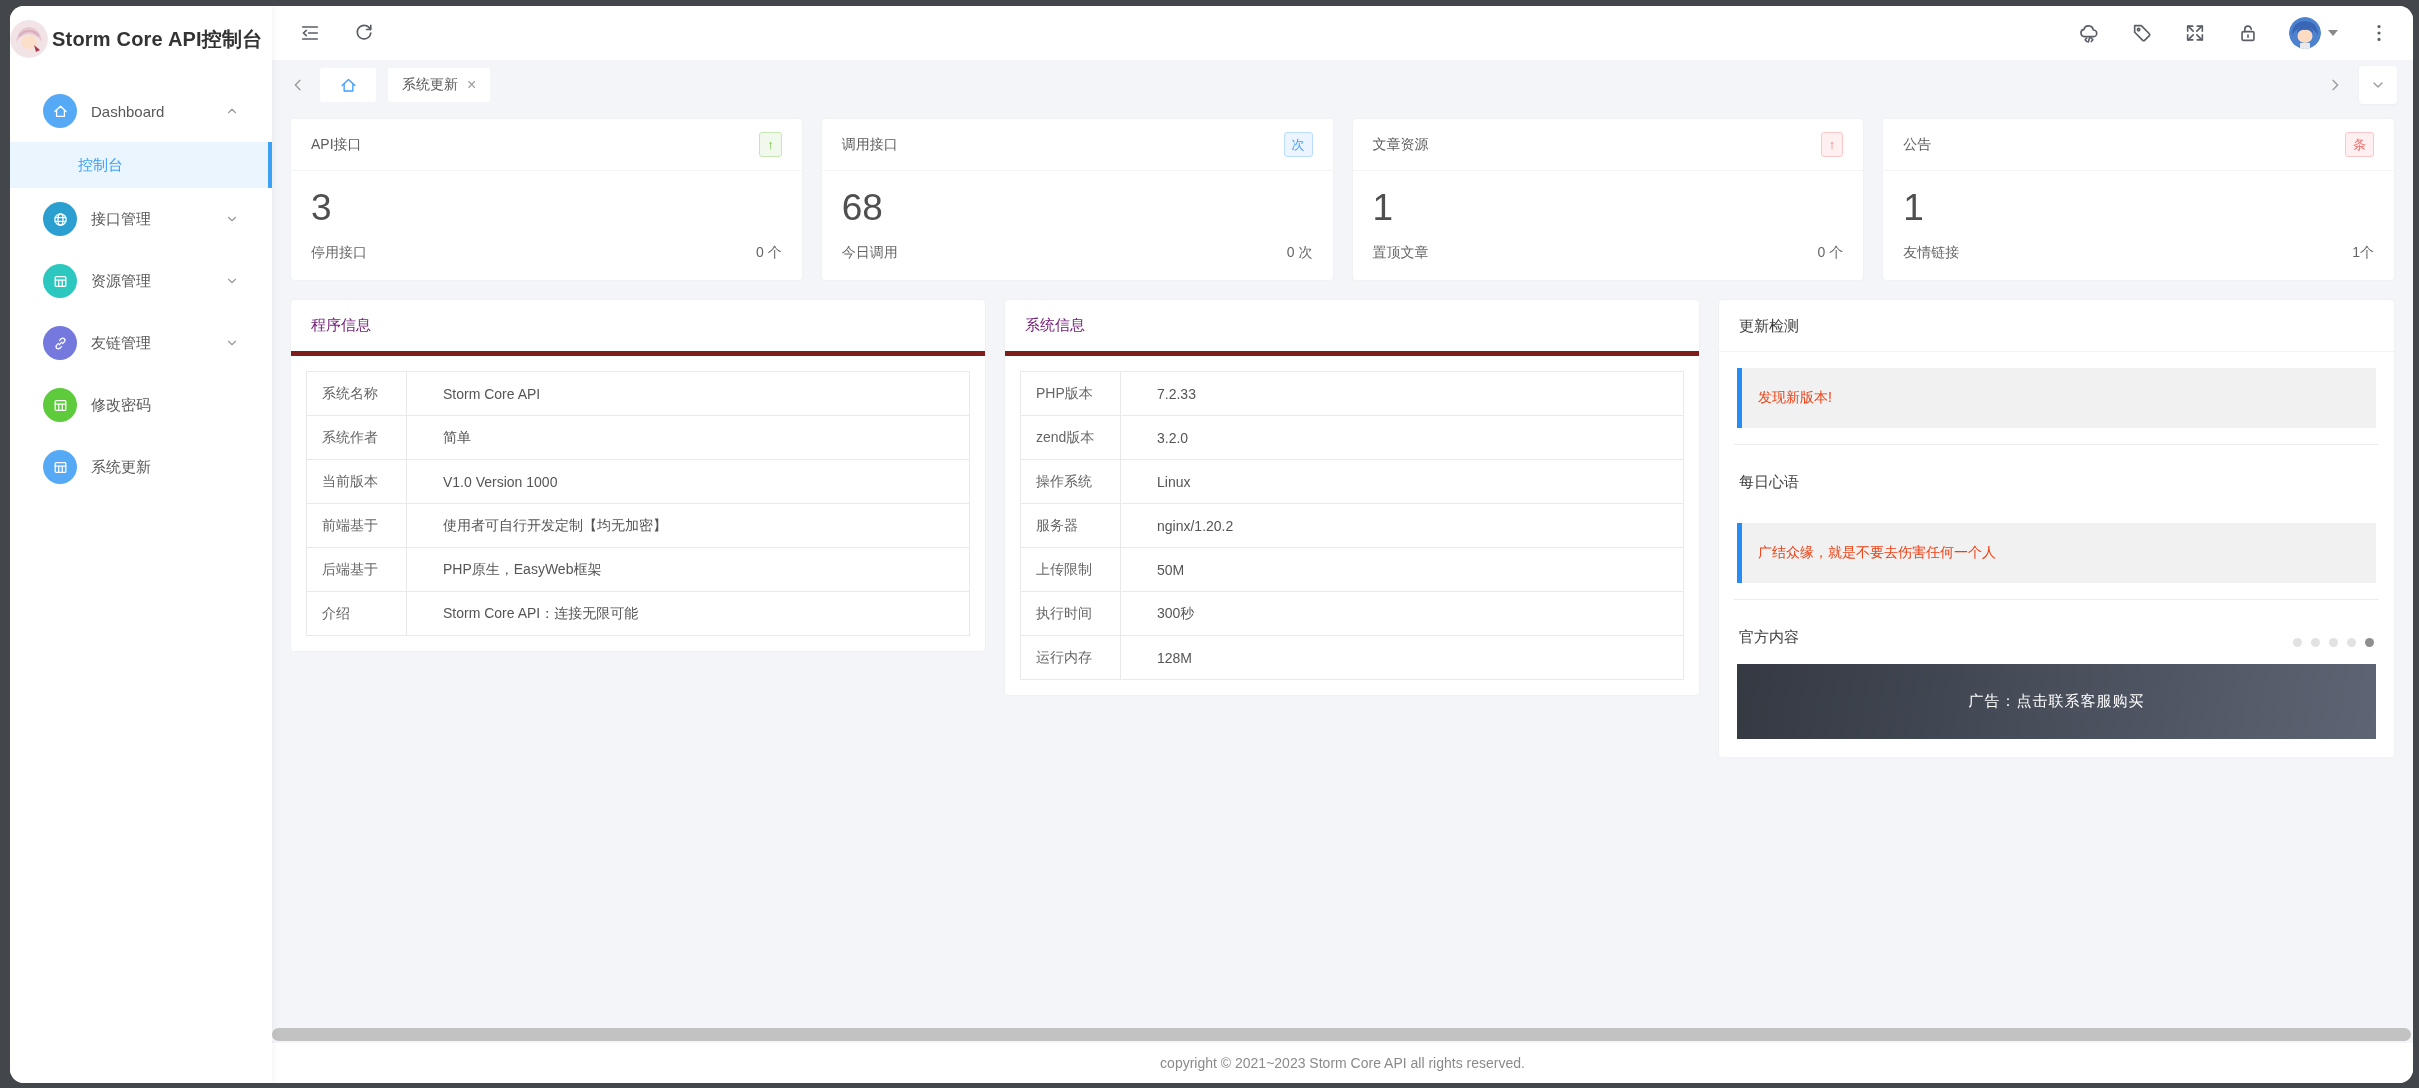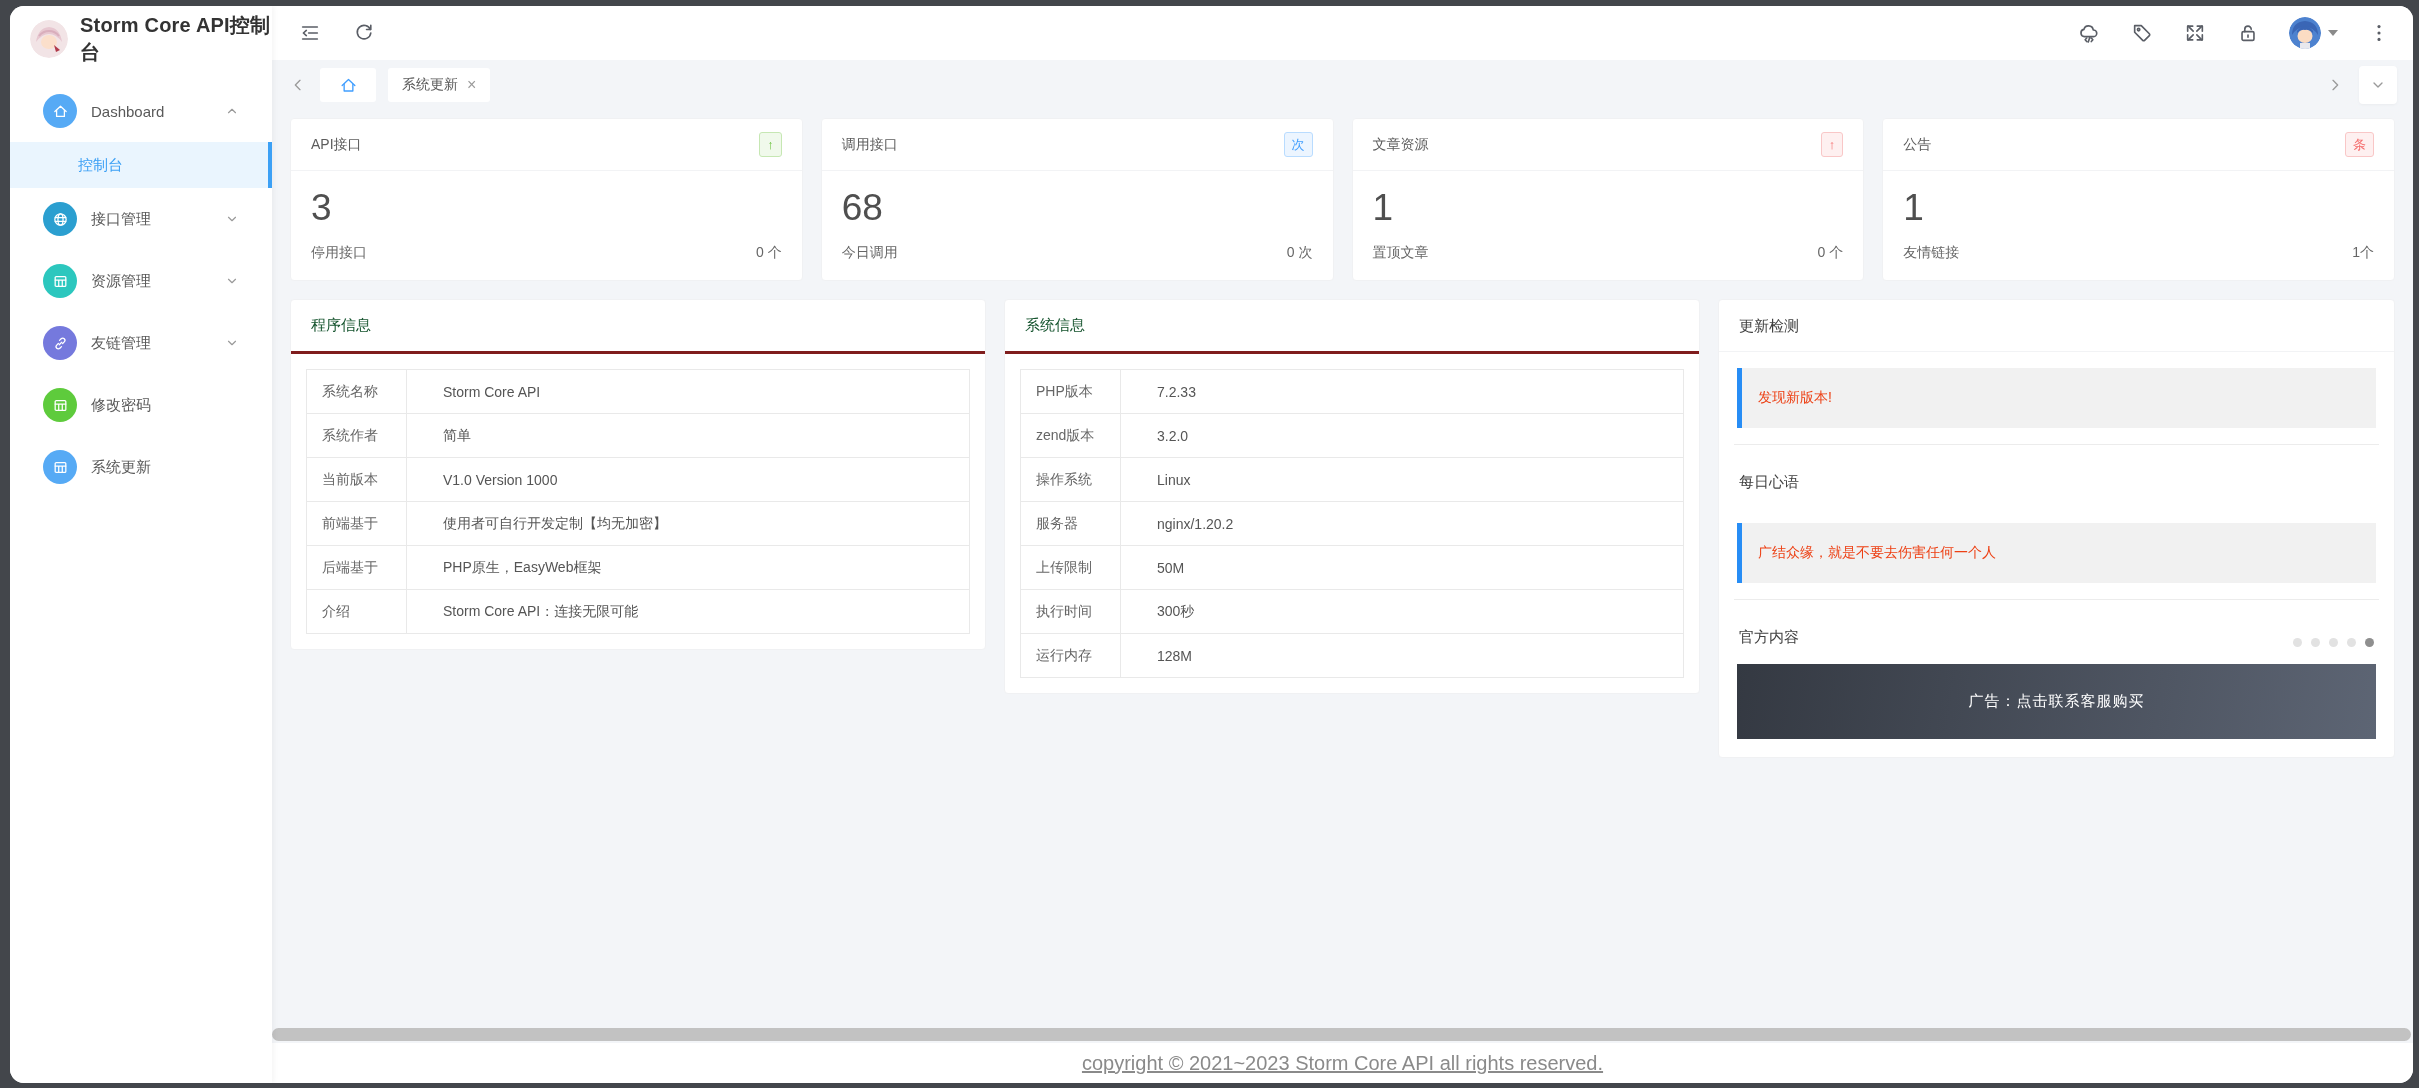--- a/index.html
+++ b/index.html
@@ -9,21 +9,21 @@
     font-family:"Liberation Sans","DejaVu Sans",sans-serif;
     position:relative; overflow:hidden;
   }
   .window {
     position:absolute; left:10px; top:6px; right:6px; bottom:5px;
     background:#fff; border-radius:14px; overflow:hidden;
     display:flex;
   }
   
   .sidebar { flex:0 0 262px; background:#fff; z-index:3; box-shadow:1px 0 6px rgba(29,35,41,.06); }
-  .logo { height:66px; display:flex; align-items:center; padding-left:20px; gap:12px; }
+  .logo { height:66px; display:flex; align-items:center; gap:4px; }
   .logo-avatar { width:38px; height:38px; border-radius:50%; overflow:hidden; flex:0 0 38px; }
   .logo-title { font-size:20px; color:#333; font-weight:600; letter-spacing:.2px; }
   .menu { padding-top:8px; }
   .menu-item { height:62px; display:flex; align-items:center; padding:0 33px; cursor:pointer; }
   .mi-icon { width:34px; height:34px; border-radius:50%; display:flex; align-items:center; justify-content:center; flex:0 0 34px; }
   .mi-icon svg { width:17px; height:17px; }
   .mi-label { margin-left:14px; font-size:15px; color:#595959; }
   .mi-chevron { margin-left:auto; width:14px; height:14px; }
   .mi-chevron svg { width:14px; height:14px; }
   .ic-blue   { background:#56aaf5; }
@@ -62,37 +62,37 @@
   .stat-head { display:flex; justify-content:space-between; align-items:center; padding:13px 20px; border-bottom:1px solid #f2f3f5; }
   .stat-title { font-size:14px; color:#5c5c5c; }
   .badge { font-size:13px; line-height:1; padding:5px 7px; border-radius:3px; border:1px solid; }
   .badge.green { color:#67c23a; background:#f0f9eb; border-color:#c6e7b3; }
   .badge.blue  { color:#409eff; background:#ecf5ff; border-color:#b9dcff; }
   .badge.red   { color:#f56c6c; background:#fef0f0; border-color:#f9c7c7; }
   .stat-body { padding:16px 20px 18px; }
   .stat-value { font-size:37px; color:#4f4f4f; }
   .stat-foot { display:flex; justify-content:space-between; margin-top:15px; font-size:14px; color:#666; }
   .info-row { display:grid; grid-template-columns:696px 696px 1fr; gap:18px; margin-top:18px; align-items:start; }
-  .panel-head { padding:16px 20px; font-size:15px; color:#14532d; border-bottom:3px solid #7f1d1d; }
+  .panel-head { padding:16px 20px; font-size:15px; color:#701a75; border-bottom:5px solid #7f1d1d; }
   .info-table { width:calc(100% - 30px); margin:15px; border-collapse:collapse; }
   .info-table td { border:1px solid #e9e9e9; height:44px; font-size:14px; }
   .info-table td.k { width:100px; color:#666; padding-left:15px; }
   .info-table td.v { color:#555; padding-left:36px; }
   
   .panel-title-row { padding:17px 20px 15px; font-size:15px; color:#404040; display:flex; align-items:flex-end; justify-content:space-between; }
   .panel-title-row.bordered { border-bottom:1px solid #f2f3f5; }
   .panel-title-row.gap-top { padding-top:28px; }
   .alert { margin:16px 18px; background:#f1f1f1; border-left:5px solid #278df5; color:#ed4014; font-size:14px; padding:21px 16px; }
   .sep { border:none; border-top:1px solid #ececec; margin:12px 15px 0; }
   .dots { display:flex; gap:9px; }
   .dot { width:9px; height:9px; border-radius:50%; background:#e2e2e2; cursor:pointer; }
   .dot.active { background:#8f8f8f; }
   .banner { margin:2px 18px 18px; height:75px; background:linear-gradient(100deg,#343942,#5d6574); display:flex; align-items:center; justify-content:center; color:#fff; font-size:15px; letter-spacing:1px; cursor:pointer; }
   .h-scrollbar { position:absolute; left:0; right:2px; bottom:2px; height:13px; background:#c2c2c2; border-radius:7px; cursor:pointer; }
-  .footer { height:40px; background:#fff; display:flex; align-items:center; justify-content:center; font-size:20px; color:#8a8a8a;text-decoration:underline; }
+  .footer { height:40px; background:#fff; display:flex; align-items:center; justify-content:center; font-size:14px; color:#8a8a8a; }
   svg.stroke { fill:none; stroke:#5a5e66; stroke-width:1.8; stroke-linecap:round; stroke-linejoin:round; }
   svg.stroke-w { fill:none; stroke:#fff; stroke-width:1.8; stroke-linecap:round; stroke-linejoin:round; }
   svg.stroke-g { fill:none; stroke:#9a9a9a; stroke-width:2; stroke-linecap:round; stroke-linejoin:round; }
   svg.stroke-b { fill:none; stroke:#409eff; stroke-width:1.7; stroke-linecap:round; stroke-linejoin:round; }
 </style>
 </head>
 <body>
 
 <div class="window">
 

